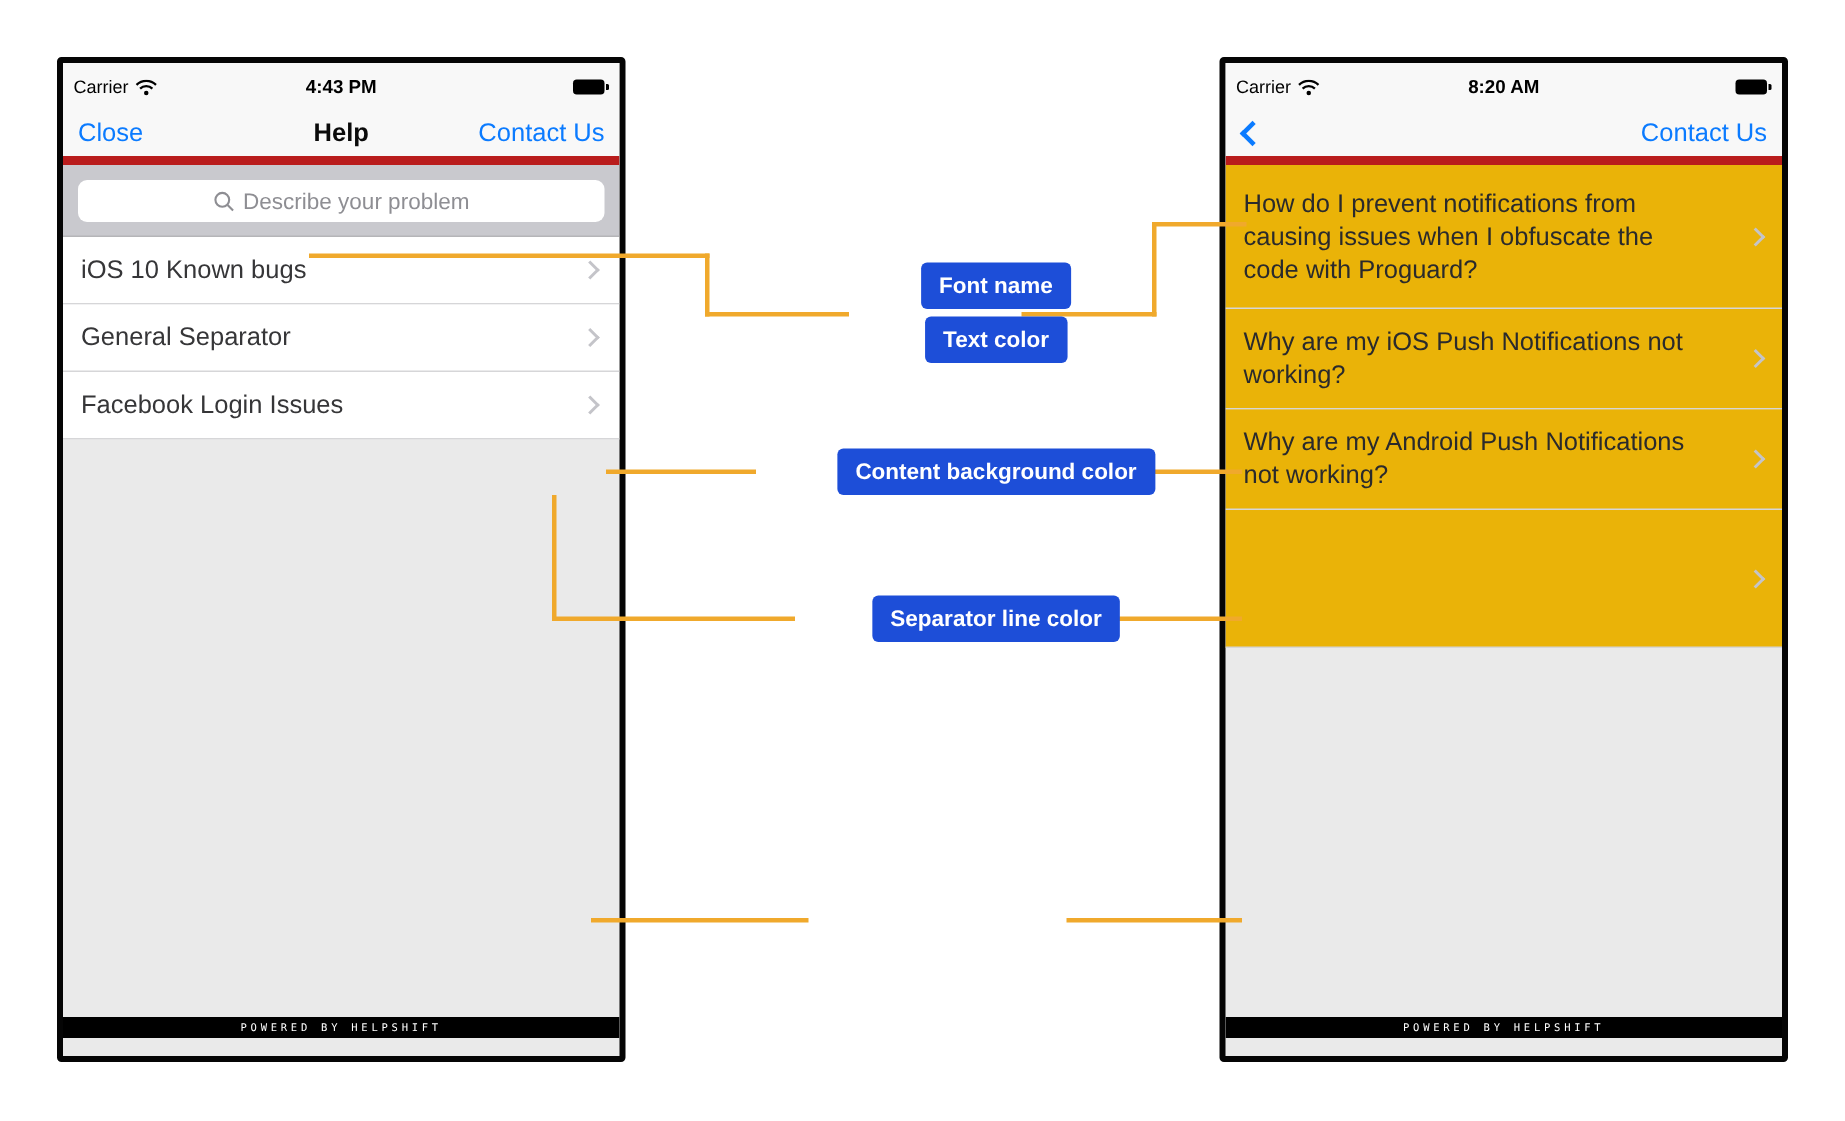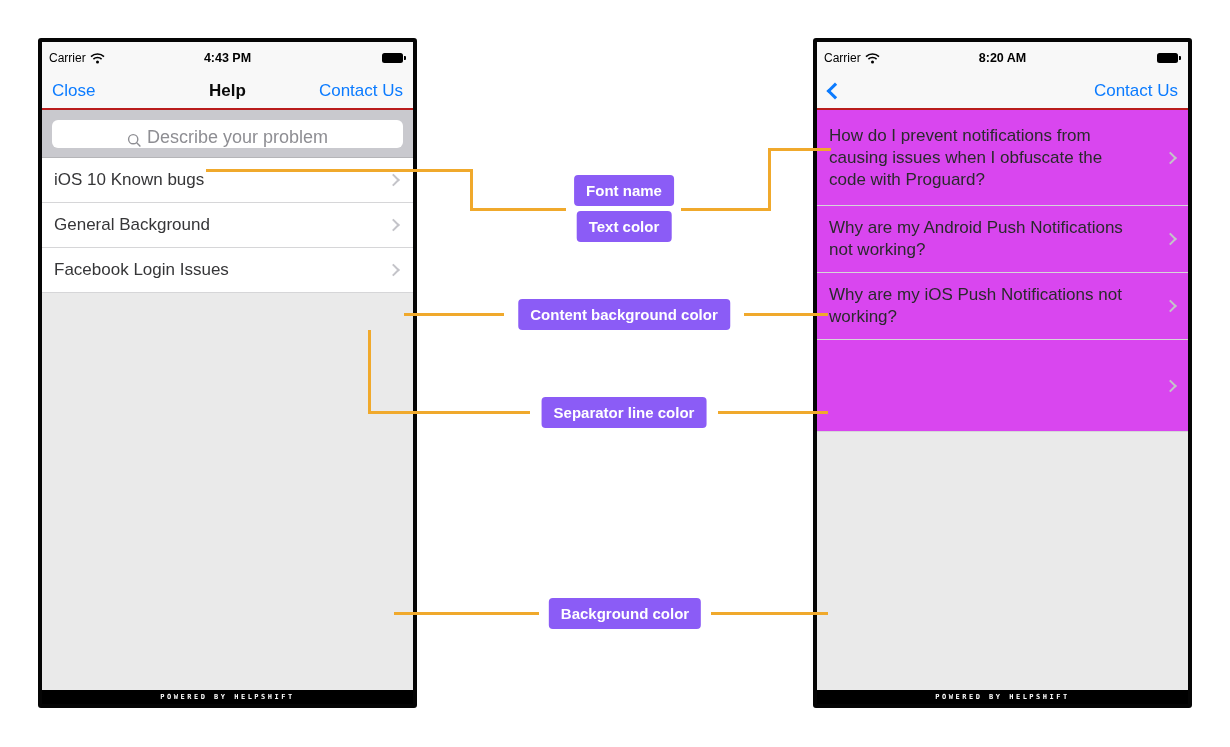--- a/index.html
+++ b/index.html
@@ -15,57 +15,57 @@
   
   .statusbar { position:relative; height:22px; background:#f8f8f8; font-size:12px; color:#000;
                display:flex; align-items:center; padding:16px 7px; }
   .sb-carrier { display:flex; align-items:center; gap:4px; }
   .sb-time { position:absolute; left:50%; transform:translateX(-50%); font-weight:600; font-size:12.5px; }
   .sb-batt { margin-left:auto; display:flex; align-items:center; }
   .batt-body { width:21px; height:10px; background:#000; border-radius:2.5px; }
   .batt-tip { width:2px; height:4px; background:#000; border-radius:0 1px 1px 0; margin-left:1px; }
 
   
-  .navbar { height:36px; background:#f8f8f8; border-bottom:2px solid #b91c1c;
+  .navbar { height:36px; background:#f8f8f8; border-bottom:6px solid #b91c1c;
             display:flex; align-items:center; padding:0 10px; font-size:17px; position:relative; }
   .nav-btn { color:#0b7bff; cursor:default; }
   .nav-title { position:absolute; left:50%; transform:translateX(-50%); font-weight:600; color:#0a0a0a; white-space:nowrap; }
   .nav-right { margin-left:auto; }
   .backchev { width:12px; height:12px; border-top:3px solid #0b7bff; border-left:3px solid #0b7bff;
               transform:rotate(-45deg); margin:0 4px 0 2px; display:inline-block; }
   .nav-title-right { position:absolute; left:64px; font-weight:700; color:#0a0a0a; white-space:nowrap; font-size:17px; }
 
   
   .searchwrap { height:48px; background:#c9c9ce; padding:10px; border-bottom:1px solid #b5b5b8; }
-  .searchfield { height:28px; background:#fff; border-radius:6px; display:flex; align-items:flex-end;
-                 justify-content:center; gap:5px; color:#8e8e93; font-size:18px; }
+  .searchfield { height:28px; background:#fff; border-radius:6px; display:flex; align-items:center;
+                 justify-content:center; gap:5px; color:#8e8e93; font-size:15px; }
 
   
   .row { height:45px; background:#ffffff; border-bottom:1px solid #d6d6d8; display:flex;
          align-items:center; padding:0 12px; font-size:17px; color:#363638; position:relative; }
   .chev { position:absolute; right:15px; top:50%; width:9px; height:9px;
           border-top:2px solid #c4c4c9; border-right:2px solid #c4c4c9;
           transform:translateY(-50%) rotate(45deg); }
 
   
-  .fitem { background:#d946ef; border-bottom:1px solid #d6d6d8; padding:11px 55px 11px 12px;
+  .fitem { background:#eab308; border-bottom:1px solid #d6d6d8; padding:11px 55px 11px 12px;
            font-size:17px; line-height:22px; color:#2a2a2c; position:relative;justify-content:flex-end; }
   .fitem .chev { right:13px; }
   .h96 { height:96px; } .h67 { height:67px; } .h92 { height:92px; }
   .fitem.h96, .fitem.h67, .fitem.h92 { display:flex; align-items:center; }
 
   
-  .footer { position:absolute; left:0; bottom:0; width:100%; height:14px; background:#000;
+  .footer { position:absolute; left:0; bottom:12px; width:100%; height:14px; background:#000;
             display:flex; align-items:center; justify-content:center; color:#fff;
-            font-family:"DejaVu Sans Mono", monospace; font-size:7px; font-weight:bold; letter-spacing:2.5px; }
+            font-family:"DejaVu Sans Mono", monospace; font-size:7px; font-weight:normal; letter-spacing:2.5px; }
 
   
-  .tag { position:absolute; transform:translateX(-50%); background:#8b5cf6; color:#fff;
+  .tag { position:absolute; transform:translateX(-50%); background:#1d4ed8; color:#fff;
          border-radius:4px; font-size:15px; font-weight:600; padding:7px 12px;
-         white-space:nowrap; z-index:7; }
+         white-space:nowrap; z-index:7;margin-left:40px; }
 
   
   .hline, .vline { position:absolute; background:#f0a92c; z-index:6; }
   .hline { height:3px; } .vline { width:3px; }
 
   .icon-svg { display:block; }
 </style>
 </head>
 <body>
 
@@ -102,21 +102,21 @@
         </svg>
         <span>Describe your problem</span>
       </div>
     </div>
 
     <div class="row">
       <span>iOS 10 Known bugs</span>
       <span class="chev"></span>
     </div>
     <div class="row">
-      <span>General Background</span>
+      <span>General Separator</span>
       <span class="chev"></span>
     </div>
     <div class="row">
       <span>Facebook Login Issues</span>
       <span class="chev"></span>
     </div>
 
     <div class="footer">
       <span>POWERED BY HELPSHIFT</span>
     </div>
@@ -142,25 +142,25 @@
     <div class="navbar">
       <span class="backchev"></span>
       <span class="nav-btn nav-right">Contact Us</span>
     </div>
 
     <div class="fitem h96">
       <span>How do I prevent notifications from causing issues when I obfuscate the code with Proguard?</span>
       <span class="chev"></span>
     </div>
     <div class="fitem h67">
-      <span>Why are my Android Push Notifications not working?</span>
+      <span>Why are my iOS Push Notifications not working?</span>
       <span class="chev"></span>
     </div>
     <div class="fitem h67">
-      <span>Why are my iOS Push Notifications not working?</span>
+      <span>Why are my Android Push Notifications not working?</span>
       <span class="chev"></span>
     </div>
     <div class="fitem h92">
       <span class="chev"></span>
     </div>
 
     <div class="footer">
       <span>POWERED BY HELPSHIFT</span>
     </div>
   </div>
@@ -179,15 +179,14 @@
   <div class="hline" style="left:368px; top:411px; width:162px;"></div>
   <div class="hline" style="left:718px; top:411px; width:110px;"></div>
 
   <div class="hline" style="left:394px; top:612px; width:145px;"></div>
   <div class="hline" style="left:711px; top:612px; width:117px;"></div>
 
   <div class="tag" style="left:624px; top:175px;">Font name</div>
   <div class="tag" style="left:624px; top:211px;">Text color</div>
   <div class="tag" style="left:624px; top:299px;">Content background color</div>
   <div class="tag" style="left:624px; top:397px;">Separator line color</div>
-  <div class="tag" style="left:625px; top:598px;">Background color</div>
 
 </div>
 
 </body></html>

